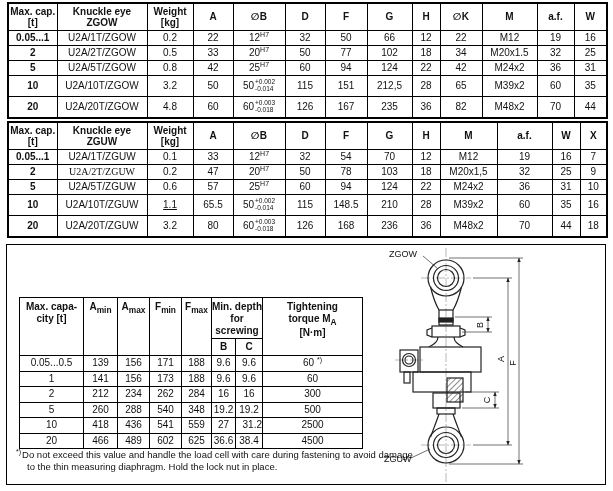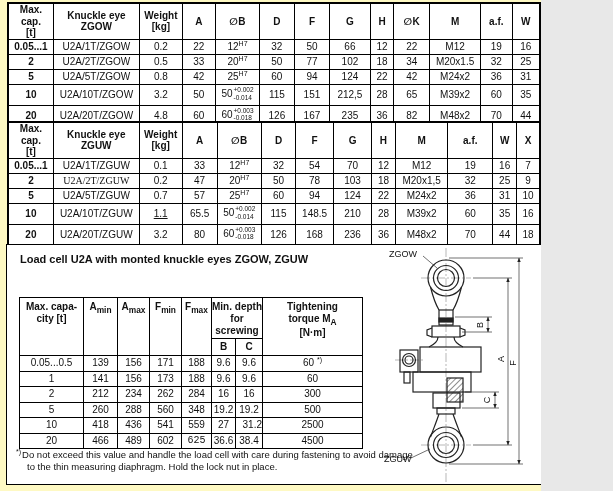--- a/index.html
+++ b/index.html
@@ -1,17 +1,17 @@
 <!DOCTYPE html>
 <html><head>
 <meta charset="utf-8">
 <style>
   html,body{margin:0;padding:0;background:#e8e8e8;}
   .page{
-    position:relative;width:541px;height:491px;background:#fef9c3;
+    position:relative;width:613px;height:491px;background:#ffffff;
     font-family:"Liberation Sans","DejaVu Sans",sans-serif;color:#111;
     overflow:hidden;
   }
   
   table.dim-table{
     position:absolute;left:7px;border-collapse:collapse;table-layout:fixed;
     font-size:10px;border:2px solid #000;background:#fff;
   }
   table.dim-table th, table.dim-table td{
     border:1px solid #000;text-align:center;vertical-align:middle;
@@ -239,21 +239,21 @@
           <td style="white-space: pre-line;">103</td>
           <td style="white-space: pre-line;">18</td>
           <td style="white-space: pre-line;">M20x1,5</td>
           <td style="white-space: pre-line;">32</td>
           <td style="white-space: pre-line;">25</td>
           <td style="white-space: pre-line;">9</td>
         </tr>
         <tr>
           <td style="white-space: pre-line;">5</td>
           <td style="white-space: pre-line;">U2A/5T/ZGUW</td>
-          <td style="white-space: pre-line;">0.7</td>
+          <td style="white-space: pre-line;">0.6</td>
           <td style="white-space: pre-line;">57</td>
           <td>25<sup>H7</sup></td>
           <td style="white-space: pre-line;">60</td>
           <td style="white-space: pre-line;">94</td>
           <td style="white-space: pre-line;">124</td>
           <td style="white-space: pre-line;">22</td>
           <td style="white-space: pre-line;">M24x2</td>
           <td style="white-space: pre-line;">36</td>
           <td style="white-space: pre-line;">31</td>
           <td style="white-space: pre-line;">10</td>
@@ -286,21 +286,20 @@
           <td style="white-space: pre-line;">M48x2</td>
           <td style="white-space: pre-line;">70</td>
           <td style="white-space: pre-line;">44</td>
           <td style="white-space: pre-line;">18</td>
         </tr>
       </tbody>
     </table>
 
   <div class="box">
 
-    <div class="box-title">Load cell U2A with monted knuckle eyes ZGOW, ZGUW</div>
 
     <table class="cap-table" id="t3">
         <colgroup>
           <col style="width: 64px;">
           <col style="width: 34px;">
           <col style="width: 32px;">
           <col style="width: 32px;">
           <col style="width: 30px;">
           <col style="width: 24px;">
           <col style="width: 27px;">
@@ -353,42 +352,42 @@
             <td style="white-space: pre-line;">262</td>
             <td style="white-space: pre-line;">284</td>
             <td style="white-space: pre-line;">16</td>
             <td style="white-space: pre-line;">16</td>
             <td style="white-space: pre-line;">300</td>
           </tr>
           <tr>
             <td style="white-space: pre-line;">5</td>
             <td style="white-space: pre-line;">260</td>
             <td style="white-space: pre-line;">288</td>
-            <td style="white-space: pre-line;">560</td>
+            <td style="white-space: pre-line;">540</td>
             <td style="white-space: pre-line;">348</td>
             <td style="white-space: pre-line;">19.2</td>
             <td style="white-space: pre-line;">19.2</td>
             <td style="white-space: pre-line;">500</td>
           </tr>
           <tr>
             <td style="white-space: pre-line;">10</td>
             <td style="white-space: pre-line;">418</td>
             <td style="white-space: pre-line;">436</td>
             <td style="white-space: pre-line;">541</td>
             <td style="white-space: pre-line;">559</td>
             <td style="white-space: pre-line;">27</td>
             <td style="white-space: pre-line; text-align: right;">31.2</td>
             <td style="white-space: pre-line;">2500</td>
           </tr>
           <tr>
             <td style="white-space: pre-line;">20</td>
             <td style="white-space: pre-line;">466</td>
             <td style="white-space: pre-line;">489</td>
             <td style="white-space: pre-line;">602</td>
-            <td style="white-space: pre-line; font-family: Liberation Mono, monospace;">625</td>
+            <td style="white-space: pre-line;">625</td>
             <td style="white-space: pre-line;">36.6</td>
             <td style="white-space: pre-line;">38.4</td>
             <td style="white-space: pre-line;">4500</td>
           </tr>
         </tbody>
       </table>
 
     <div class="footnote"><sup>*)</sup><span>Do not exceed this value and handle the load cell with care during fastening to avoid damage to the thin measuring diaphragm. Hold the lock nut in place.</span></div>
 
     <svg class="drawing" viewBox="0 0 222 238" width="222" height="238">

